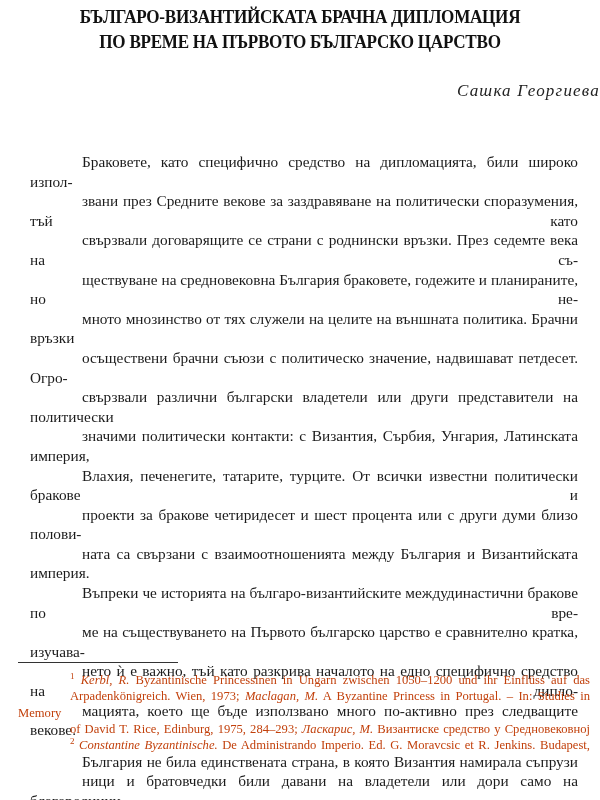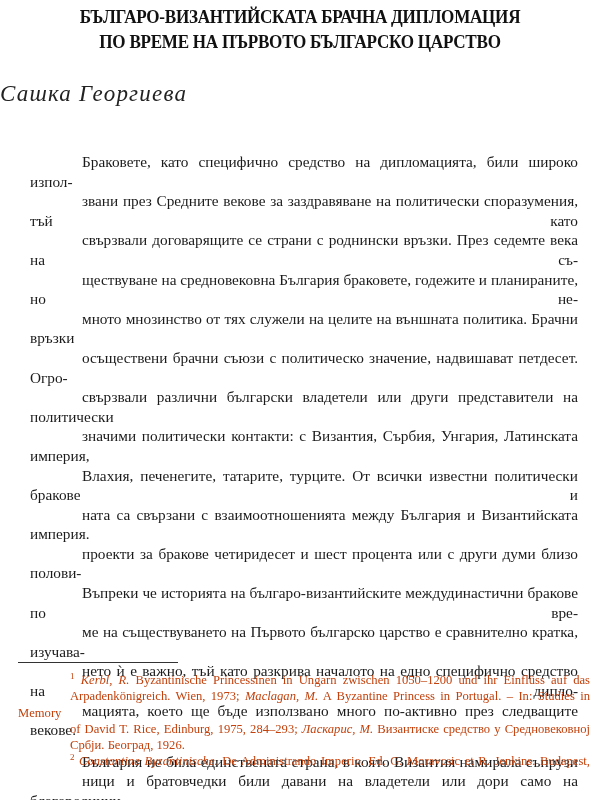--- a/index.html
+++ b/index.html
@@ -17,23 +17,23 @@
     font-weight: bold;
     font-size: 19px;
     line-height: 25px;
     letter-spacing: -0.3px;
     transform: scaleX(0.9);
     transform-origin: center top;
     color: #111;
   }
   .author {
     position: absolute; left: 0; top: 81px; width: 600px;
-    text-align: left;
+    text-align: right;
     font-style: italic;
-    font-size: 23px;
+    font-size: 17px;
     letter-spacing: 1.2px;
     color: #222;
   }
   .body-text {
     position: absolute; left: 18px; top: 140px; width: 572px;
     font-size: 15.3px;
     line-height: 19.6px;
     text-align: justify;
     color: #1b1b1b;
   }
@@ -71,41 +71,40 @@
     <p>
       <span class="line">Браковете, като специфично средство на дипломацията, били широко изпол-</span>
       <span class="line">звани през Средните векове за заздравяване на политически споразумения, тъй като</span>
       <span class="line">свързвали договарящите се страни с роднински връзки. През седемте века на съ-</span>
       <span class="line">ществуване на средновековна България браковете, годежите и планираните, но не-</span>
       <span class="line">мното мнозинство от тях служели на целите на външната политика. Брачни връзки</span>
       <span class="line">осъществени брачни съюзи с политическо значение, надвишават петдесет. Огро-</span>
       <span class="line">свързвали различни български владетели или други представители на политически</span>
       <span class="line">значими политически контакти: с Византия, Сърбия, Унгария, Латинската империя,</span>
       <span class="line">Влахия, печенегите, татарите, турците. От всички известни политически бракове и</span>
+      <span class="line">проекти за бракове четиридесет и шест процента или с други думи близо полови-</span>
       <span class="line">ната са свързани с взаимоотношенията между България и Византийската империя.</span>
-      <span class="line">проекти за бракове четиридесет и шест процента или с други думи близо полови-</span>
       <span class="line">Въпреки че историята на българо-византийските междудинастични бракове по вре-</span>
       <span class="line">ме на съществуването на Първото българско царство е сравнително кратка, изучава-</span>
       <span class="line">нето ѝ е важно, тъй като разкрива началото на едно специфично средство на дипло-</span>
       <span class="line last">мацията, което ще бъде използвано много по-активно през следващите векове.</span>
     </p>
     <p>
       <span class="line">България не била единствената страна, в която Византия намирала съпрузи</span>
       <span class="line">ници и братовчедки били давани на владетели или дори само на благородници</span>
 
     </p>
   </div>
 
   <div class="rule"></div>
 
   <div class="footnotes">
     <p>
       <span class="line"><sup>1</sup> <i>Kerbl, R.</i><span> Byzantinische Princessinen in Ungarn zwischen 1050–1200 und ihr Einflüss auf das</span></span>
       <span class="line"><span>Arpadenkönigreich. Wien, 1973; </span><i>Maclagan, M.</i><span> A Byzantine Princess in Portugal. – In: Studies in Memory</span></span>
       <span class="line"><span>of David T. Rice, Edinburg, 1975, 284–293; </span><i>Ласкарис, М.</i><span> Византиске средство у Средновековној</span></span>
-      <span class="line last">Србји. Београд, 1926.</span>
     </p>
     <p>
       <span class="line"><sup>2</sup> <i>Constantine Byzantinische.</i><span> De Administrando Imperio. Ed. G. Moravcsic et R. Jenkins. Budapest,</span></span>
     </p>
   </div>
 
 </div>
 
 </body></html>

